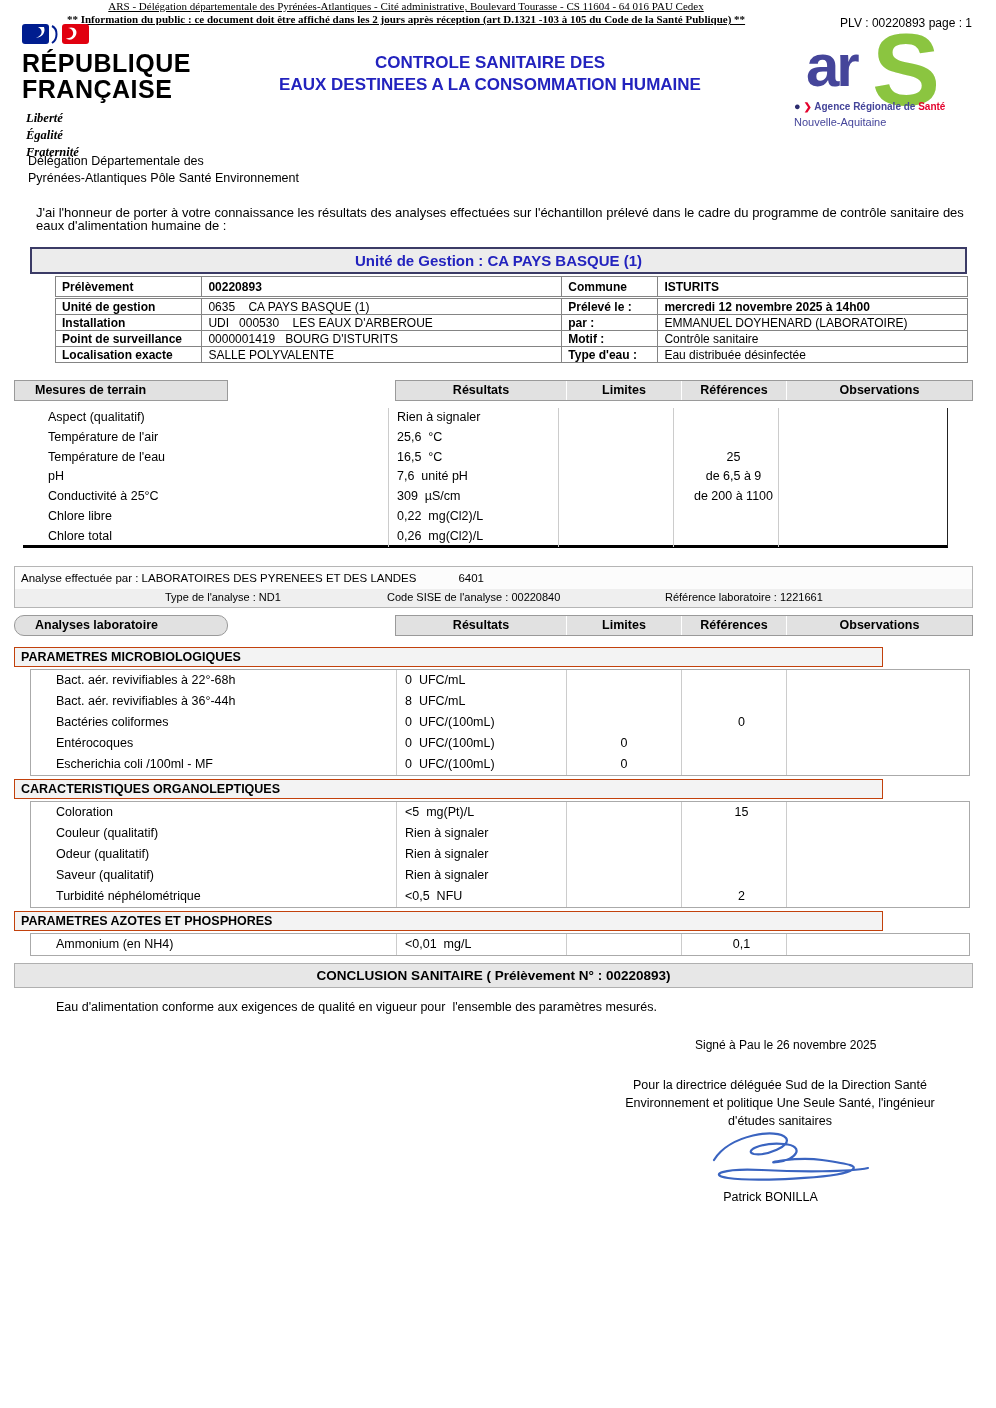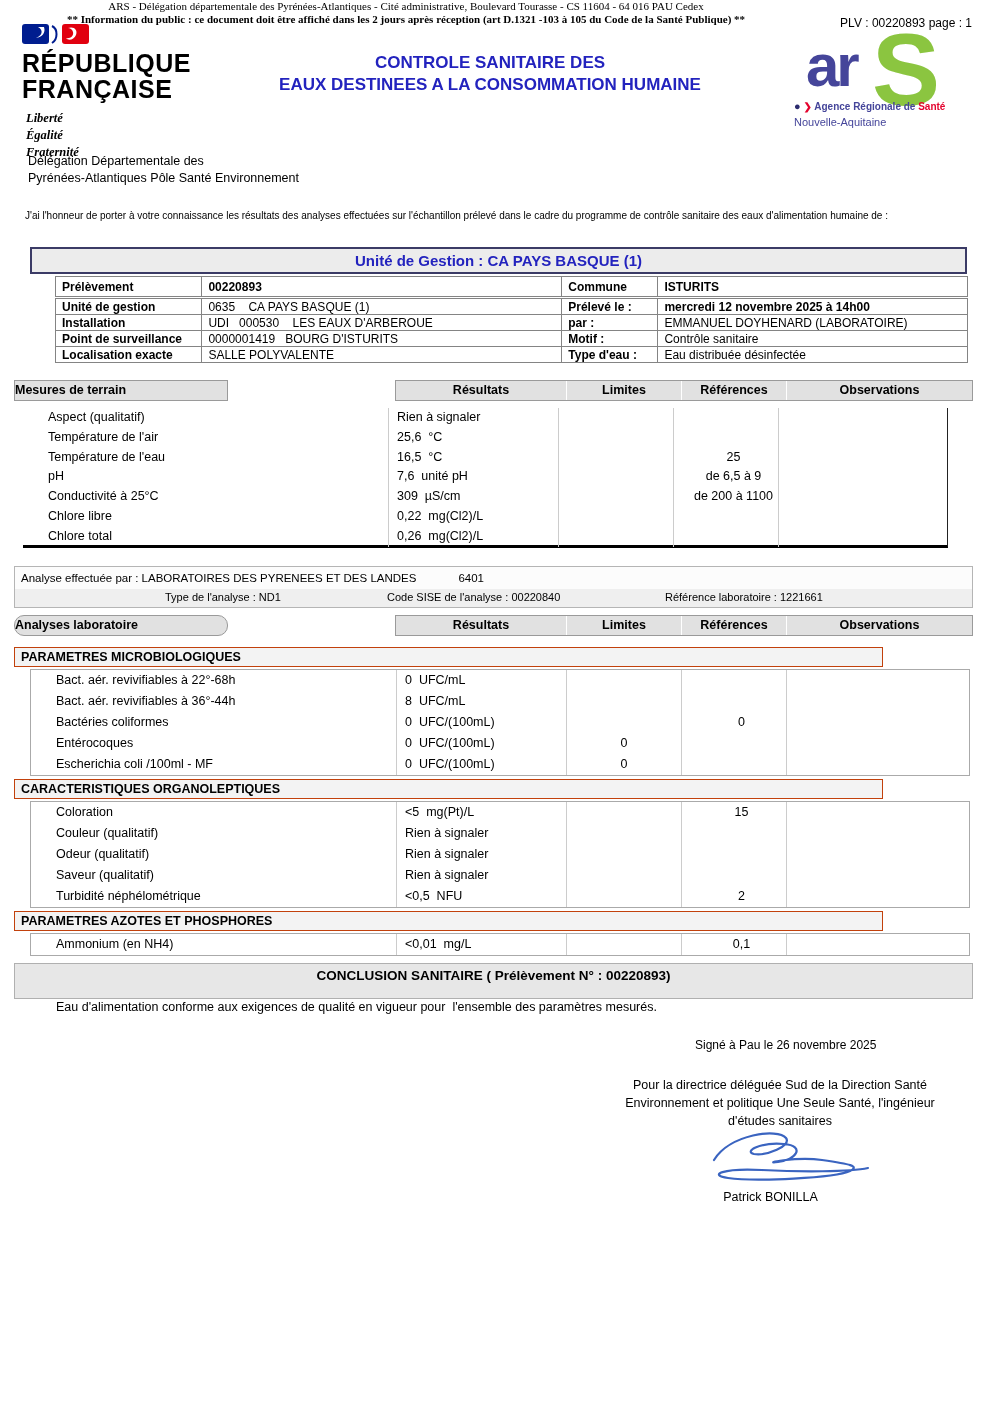--- a/index.html
+++ b/index.html
@@ -28,21 +28,21 @@
   #ars .s  { position:absolute; left:82px; top:-16px; font-size:102px; font-weight:bold;
              color:#8bc540; line-height:100px; }
   #ars .tag { position:absolute; left:4px; top:64px; font-size:10px; font-weight:bold;
               color:#45459a; white-space:nowrap; }
   #ars .tag .dot { color:#2c2c6e; font-size:11px; }
   #ars .tag .chev { color:#e4032e; font-weight:bold; }
   #ars .tag .red { color:#e4032e; }
   #ars .region { position:absolute; left:4px; top:80px; font-size:11px; color:#45459a; }
 
   #delegation { left:28px; top:153px; font-size:12.5px; line-height:17px; }
-  #intro { left:25px; top:206px; width:934px; font-size:10px; line-height:20px; }
+  #intro { left:36px; top:206px; width:934px; font-size:13px; line-height:13px; }
 
   
   #banner { left:30px; top:247px; width:937px; height:27px; background:#ececec;
             border:2px solid #3b3b66; text-align:center; font-weight:bold;
             font-size:15px; line-height:23px; color:#2323be; }
 
   
   #info { left:55px; top:276px; width:913px; font-size:12px; }
   .info-row { display:flex; }
   #info-row-first .info-row { height:21px; }
@@ -52,21 +52,21 @@
                padding-left:6px; margin-left:-1px; white-space:pre; overflow:hidden; }
   .info-cell:first-child { margin-left:0; }
   .info-cell.c1 { width:155px; font-weight:bold; }
   .info-cell.c2 { width:380px;text-align:right; }
   .info-cell.c3 { width:102px; font-weight:bold; }
   .info-cell.c4 { width:327px; }
   .info-cell.b { font-weight:bold; }
 
   
   .hdr-left { background:#e1e1e1; border:1px solid #9a9a9a; font-weight:bold;
-              font-size:12.5px; padding-left:0; height:21px; line-height:19px; }
+              font-size:12.5px; padding-left:20px; height:21px; line-height:19px; }
   .hdr-right { background:#e1e1e1; border:1px solid #9a9a9a; height:21px; display:flex; }
   .hcol { font-weight:bold; font-size:12.5px; text-align:center; line-height:19px;
           border-left:1px solid #fff; }
   .hcol:first-child { border-left:none; }
   .hcol0 { width:170px; } .hcol1 { width:115px; } .hcol2 { width:105px; } .hcol3 { flex:1; }
 
   #terrain-hdr-left { left:14px; top:380px; width:214px; }
   #terrain-hdr-right { left:395px; top:380px; width:578px; }
   #lab-hdr-left { left:14px; top:615px; width:214px;border-radius:10px; }
   #lab-hdr-right { left:395px; top:615px; width:578px; }
@@ -95,33 +95,33 @@
   
   #lab-sections { left:14px; top:647px; width:959px; }
   .lab-section { margin-bottom:3px; }
   .section-bar { width:869px; height:20px; background:#f3f3f3; border:1px solid #c2410c;
                  font-weight:bold; font-size:12.5px; line-height:18px; padding-left:6px;
                  margin-bottom:2px; }
   .rows-box { margin-left:16px; width:940px; border:1px solid #aaa; background:#fff; }
   .rows-box .m-row { height:21px; line-height:21px; }
 
   
-  #conclusion-bar { left:14px; top:963px; width:959px; height:36px; background:#e7e7e7;
+  #conclusion-bar { left:14px; top:963px; width:959px; height:25px; background:#e7e7e7;
                     border:1px solid #b0b0b0; text-align:center; font-weight:bold;
                     font-size:13.5px; line-height:23px; }
   #conclusion-text { left:56px; top:1000px; font-size:12.5px; white-space:pre; }
   #signed-line { left:695px; top:1038px; font-size:12px; }
   #sign-role { left:585px; top:1076px; width:390px; text-align:center;
                font-size:12.5px; line-height:18px; }
   #signature-svg { left:700px; top:1126px; }
   #sign-name { left:583px; top:1190px; width:375px; text-align:center; font-size:12.5px; }
 
   
   #footer { left:0; top:1356px; width:812px; text-align:center;
-            font-family:"Liberation Serif", serif; font-size:11px; line-height:13px; }
+            font-family:"Liberation Serif", serif; font-size:11px; line-height:13px;text-decoration:underline; }
   #footer .f2 { font-weight:bold; }
 </style>
 </head>
 <body>
 
 <div id="plv" class="abs">PLV : 00220893   page : 1</div>
 
 <div id="marianne" class="abs">
   <svg width="70" height="22" viewBox="0 0 70 22">
     <rect x="0" y="0" width="27" height="20" rx="3" fill="#001d8f"></rect>

